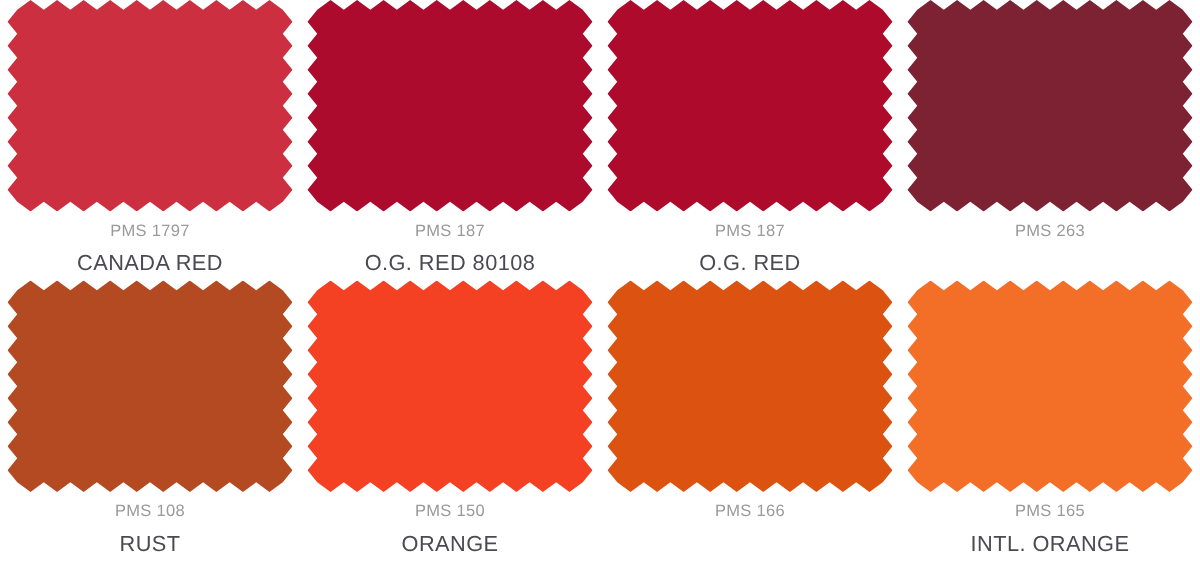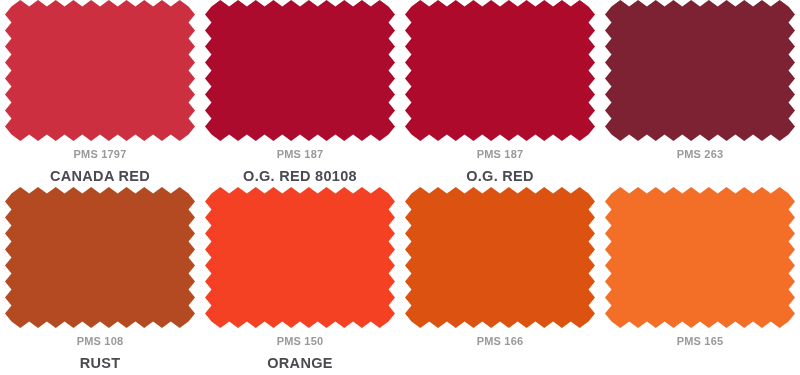--- a/index.html
+++ b/index.html
@@ -12,21 +12,20 @@
     height: 375px;
     font-family: "Liberation Sans", sans-serif;
     overflow: hidden;
   }
   #swatch-grid {
     display: grid;
     grid-template-columns: repeat(4, 200px);
     grid-template-rows: repeat(2, 187px);
     width: 800px;
     height: 306px;
-    font-weight: bold;
   }
   .swatch-cell {
     display: flex;
     flex-direction: column;
     align-items: center;
     width: 200px;
   }
   .swatch-chip {
     width: 190px;
     height: 141px;
@@ -119,14 +118,15 @@
       </div>
       <div class="swatch-code">PMS 166</div>
     </div>
     <div class="swatch-cell">
       <div class="swatch-chip">
         <svg viewBox="0 0 190 141">
           <path d="M6.50,6.50L15.35,0.00L24.20,6.50L33.05,0.00L41.90,6.50L50.75,0.00L59.60,6.50L68.45,0.00L77.30,6.50L86.15,0.00L95.00,6.50L103.85,0.00L112.70,6.50L121.55,0.00L130.40,6.50L139.25,0.00L148.10,6.50L156.95,0.00L165.80,6.50L174.65,0.00L183.50,6.50L190.00,14.50L183.50,22.50L190.00,30.50L183.50,38.50L190.00,46.50L183.50,54.50L190.00,62.50L183.50,70.50L190.00,78.50L183.50,86.50L190.00,94.50L183.50,102.50L190.00,110.50L183.50,118.50L190.00,126.50L183.50,134.50L174.65,141.00L165.80,134.50L156.95,141.00L148.10,134.50L139.25,141.00L130.40,134.50L121.55,141.00L112.70,134.50L103.85,141.00L95.00,134.50L86.15,141.00L77.30,134.50L68.45,141.00L59.60,134.50L50.75,141.00L41.90,134.50L33.05,141.00L24.20,134.50L15.35,141.00L6.50,134.50L0.00,126.50L6.50,118.50L0.00,110.50L6.50,102.50L0.00,94.50L6.50,86.50L0.00,78.50L6.50,70.50L0.00,62.50L6.50,54.50L0.00,46.50L6.50,38.50L0.00,30.50L6.50,22.50L0.00,14.50Z" fill="#f36f28"></path>
         </svg>
       </div>
       <div class="swatch-code">PMS 165</div>
+      <div class="swatch-name">INTL. ORANGE</div>
     </div>
   </div>
 
 </body></html>

